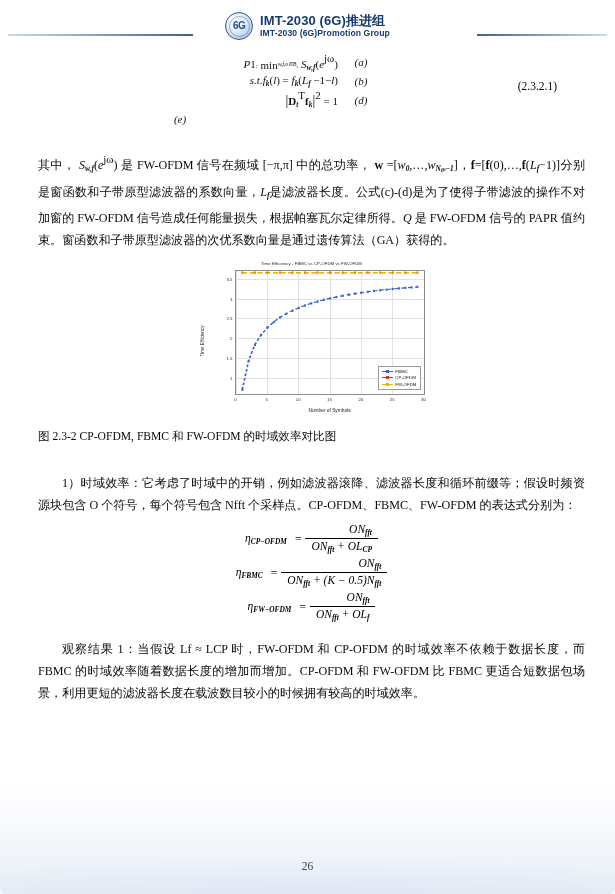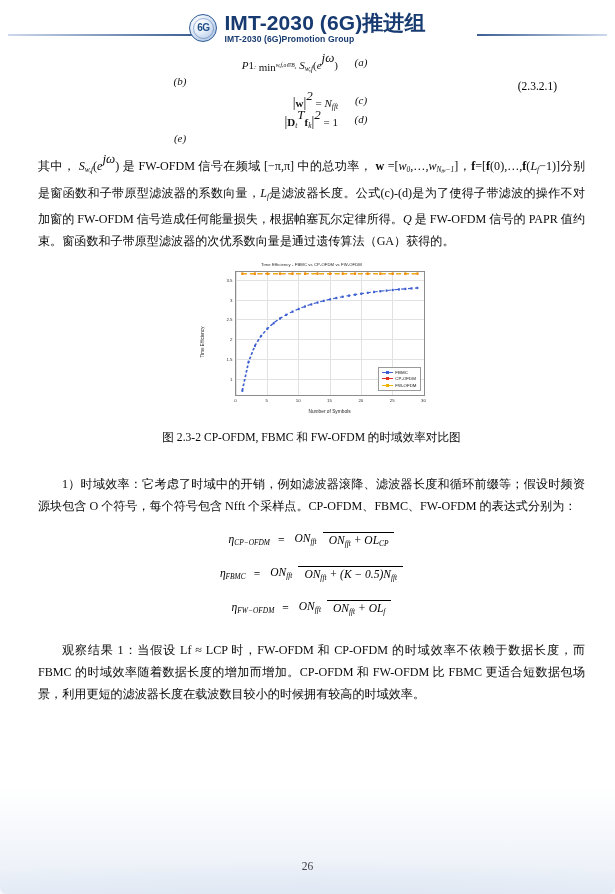--- a/index.html
+++ b/index.html
@@ -49,21 +49,21 @@
     font-size:10px;font-weight:bold;color:#1f4e87;letter-spacing:-0.5px;
     line-height:1;
   }
   .logo::before{
     content:"";position:absolute;inset:2.5px;border-radius:50%;
     border:0.8px solid rgba(47,91,150,.45);
   }
   .hdr-text{line-height:1.05;}
   .hdr-title{
     font-family:"Liberation Sans",sans-serif;
-    font-size:21px;font-weight:bold;color:#173a70;letter-spacing:.1px;
+    font-size:13px;font-weight:bold;color:#173a70;letter-spacing:.1px;
     white-space:nowrap;
   }
   .hdr-sub{
     font-family:"Liberation Sans",sans-serif;
     font-size:8.6px;font-weight:bold;color:#173a70;letter-spacing:.1px;
     white-space:nowrap;margin-top:1px;
   }
 
   
   .content{position:absolute;left:38px;right:30px;top:52px;}
@@ -74,22 +74,22 @@
     position:absolute;left:125px;top:0;width:215px;
     font-family:"Liberation Serif",serif;font-size:11px;color:#111;
   }
   .eqline{display:flex;align-items:center;height:19px;white-space:nowrap;}
   .eqline .lhs{flex:1;text-align:right;padding-right:6px;}
   .eqline .tag{width:34px;text-align:center;font-style:italic;}
   .eqnum{
     position:absolute;right:28px;top:28px;font-size:11.5px;
   }
   i.v{font-style:italic;}
-  .sub{font-size:7.4px;vertical-align:-0.25em;font-style:italic;}
-  .sup{font-size:13px;vertical-align:0.55em;font-style:italic;}
+  .sub{font-size:7.4px;vertical-align:-0.25em;font-style:italic;font-weight:bold;}
+  .sup{font-size:11px;vertical-align:0.55em;}
   .tiny{font-size:6.2px;font-style:italic;}
   .bold-v{font-weight:bold;font-style:normal;}
   .barl,.barr{font-size:14px;}
   .minstack{display:inline-flex;flex-direction:row;align-items:center;vertical-align:middle;}
   .minstack .m1{font-size:11px;line-height:10px;}
   .minstack .m2{font-size:5.6px;line-height:6px;font-style:italic;}
 
   
   p.body{
     margin:0;
@@ -149,40 +149,40 @@
   .legend-line{width:11px;height:0.8px;position:relative;}
   .legend-line::after{
     content:"";position:absolute;left:4px;top:-1.3px;width:3px;height:3px;
   }
   .legend-text{
     font-family:"Liberation Sans",sans-serif;font-size:4.4px;color:#111;white-space:nowrap;
   }
 
   
   .caption{
-    text-align:center;margin-top:8px;
+    margin-top:8px;
     font-family:"Liberation Serif","DejaVu Serif",serif;
     font-size:11.6px;color:#0a0a0a;
   }
 
   
   h3.sect{
     margin:0;font-family:"Liberation Sans","DejaVu Sans",sans-serif;
     font-size:12.3px;font-weight:bold;color:#111;
   }
 
   
   .formulas{margin-top:6px;}
   .frow{
     display:flex;align-items:center;justify-content:center;
     height:34px;font-size:11.5px;
   }
   .lhsF{font-style:italic;margin-right:4px;white-space:nowrap;}
   .eqs{margin:0 4px;}
-  .frac{display:inline-flex;align-items:center;vertical-align:middle;}
+  .frac{display:inline-flex;flex-direction:column;align-items:flex-end;vertical-align:middle;}
   .frac .num{padding:0 6px 1px;font-style:italic;white-space:nowrap;}
   .frac .den{padding:1px 6px 0;border-top:1px solid #000;font-style:italic;white-space:nowrap;}
 
   
   .pagenum{
     position:absolute;left:0;right:0;bottom:22px;text-align:center;
     font-family:"Liberation Serif",serif;font-size:11.5px;color:#1a1a1a;
   }
 </style>
 </head>
@@ -215,29 +215,26 @@
             <span class="minstack">
               <span class="m1">min</span>
               <span class="m2">w,f,o∈B<sub>s</sub></span>
             </span>
             <i class="v">S</i><span class="sub">w,f</span>(<i class="v">e</i><span class="sup">jω</span>)
           </span>
           <span class="tag">(a)</span>
         </div>
 
         <div class="eqline">
+          <span class="lhs">
+            <i class="v">s.t.f</i><span class="sub">k</span>(<i class="v">l</i>) = <i class="v">f</i><span class="sub">k</span>(<i class="v">L</i><span class="sub">f</span> −1−<i class="v">l</i>)
+          </span>
           <span class="tag">(b)</span>
         </div>
 
-        <div class="eqline">
-          <span class="lhs">
-            <span class="barl">|</span><span class="bold-v">w</span><span class="barr">|</span><span class="sup">2</span> = <i class="v">N</i><span class="sub">fft</span>
-          </span>
-          <span class="tag">(c)</span>
-        </div>
 
         <div class="eqline">
           <span class="lhs">
             <span class="barl">|</span><span class="bold-v">D</span><span class="sub">t</span><span class="sup">T</span><span class="bold-v">f</span><span class="sub">k</span><span class="barr">|</span><span class="sup">2</span> = 1
           </span>
           <span class="tag">(d)</span>
         </div>
 
         <div class="eqline">
           <span class="tag">(e)</span>

